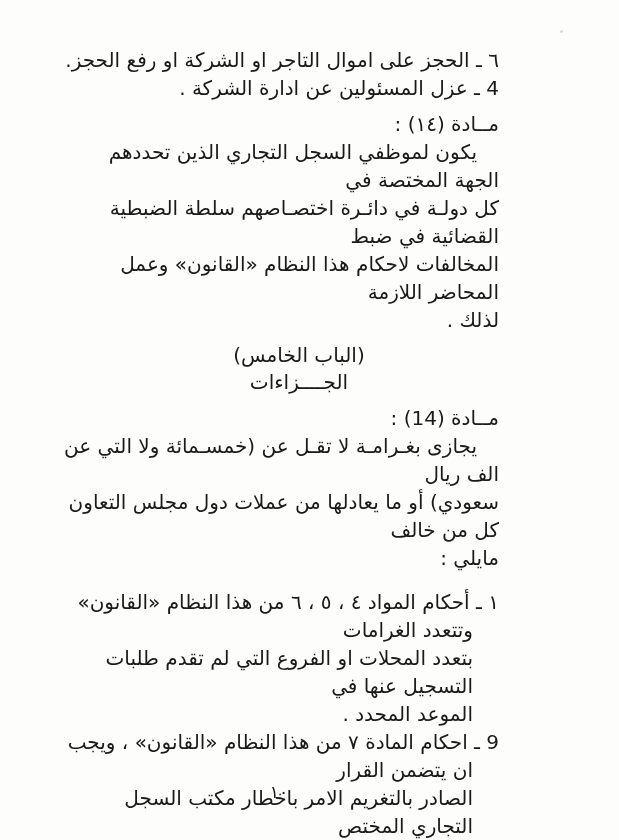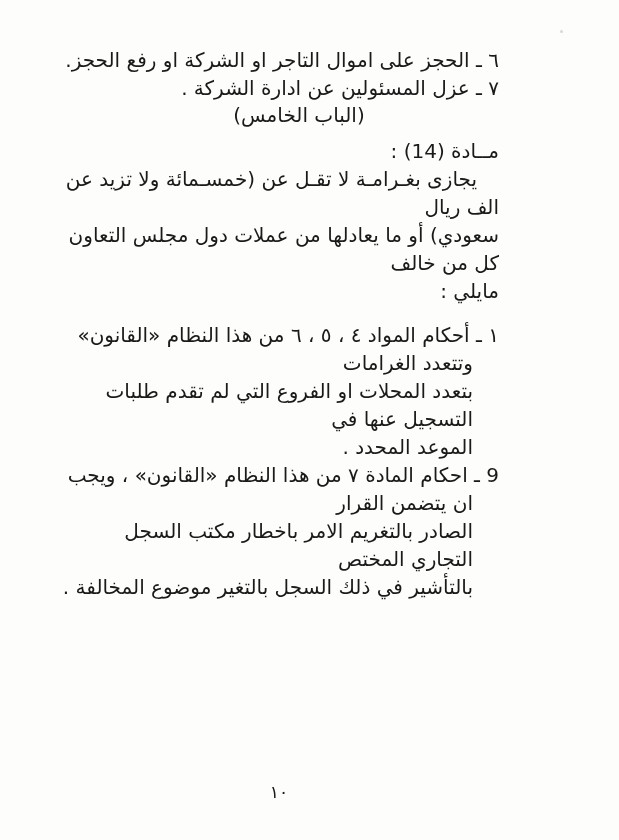--- a/index.html
+++ b/index.html
@@ -32,21 +32,21 @@
   }
   .article-heading {
     margin-top: 8px;
     white-space: pre-line;
   }
   .para {
     white-space: pre-line;
     text-indent: 22px; 
   }
   .center-block {
-    margin-top: 0;
+    margin-top: 8px;
     text-align: center;
     line-height: 27px;
     
     padding-left: 40px;
   }
   .chapter-title, .chapter-subtitle {
     white-space: pre-line;
   }
   .items {
     margin-top: 16px;
@@ -81,31 +81,37 @@
 <body>
 
 <div class="page" lang="ar" dir="rtl">
 
   <span class="scan-speck"></span>
 
   <div class="content">
 
     <div class="line">٦ ـ الحجز على اموال التاجر او الشركة او رفع الحجز.</div>
 
-    <div class="line">٧ ـ عزل المسئولين عن ادارة الشركة .</div>
+    <div class="line">4 ـ عزل المسئولين عن ادارة الشركة .</div>
 
+    <div class="article-heading">مــادة (١٤) :</div>
 
+    <div class="para">يكون لموظفي السجل التجاري الذين تحددهم الجهة المختصة في
+كل دولـة في دائـرة اختصـاصهم سلطة الضبطية القضائية في ضبط
+المخالفات لاحكام هذا النظام «القانون» وعمل المحاضر اللازمة
+لذلك .</div>
 
     <div class="center-block">
       <div class="chapter-title">(الباب الخامس)</div>
+      <div class="chapter-subtitle">الجــــزاءات</div>
     </div>
 
     <div class="article-heading">مــادة (14) :</div>
 
-    <div class="para">يجازى بغـرامـة لا تقـل عن (خمسـمائة ولا تزيد عن الف ريال
+    <div class="para">يجازى بغـرامـة لا تقـل عن (خمسـمائة ولا التي عن الف ريال
 سعودي) أو ما يعادلها من عملات دول مجلس التعاون كل من خالف
 مايلي :</div>
 
     <div class="items">
       <div class="item">١ ـ أحكام المواد ٤ ، ٥ ، ٦ من هذا النظام «القانون» وتتعدد الغرامات
 بتعدد المحلات او الفروع التي لم تقدم طلبات التسجيل عنها في
 الموعد المحدد .</div>
       <div class="item">9 ـ احكام المادة ٧ من هذا النظام «القانون» ، ويجب ان يتضمن القرار
 الصادر بالتغريم الامر باخطار مكتب السجل التجاري المختص
 بالتأشير في ذلك السجل بالتغير موضوع المخالفة .</div>

